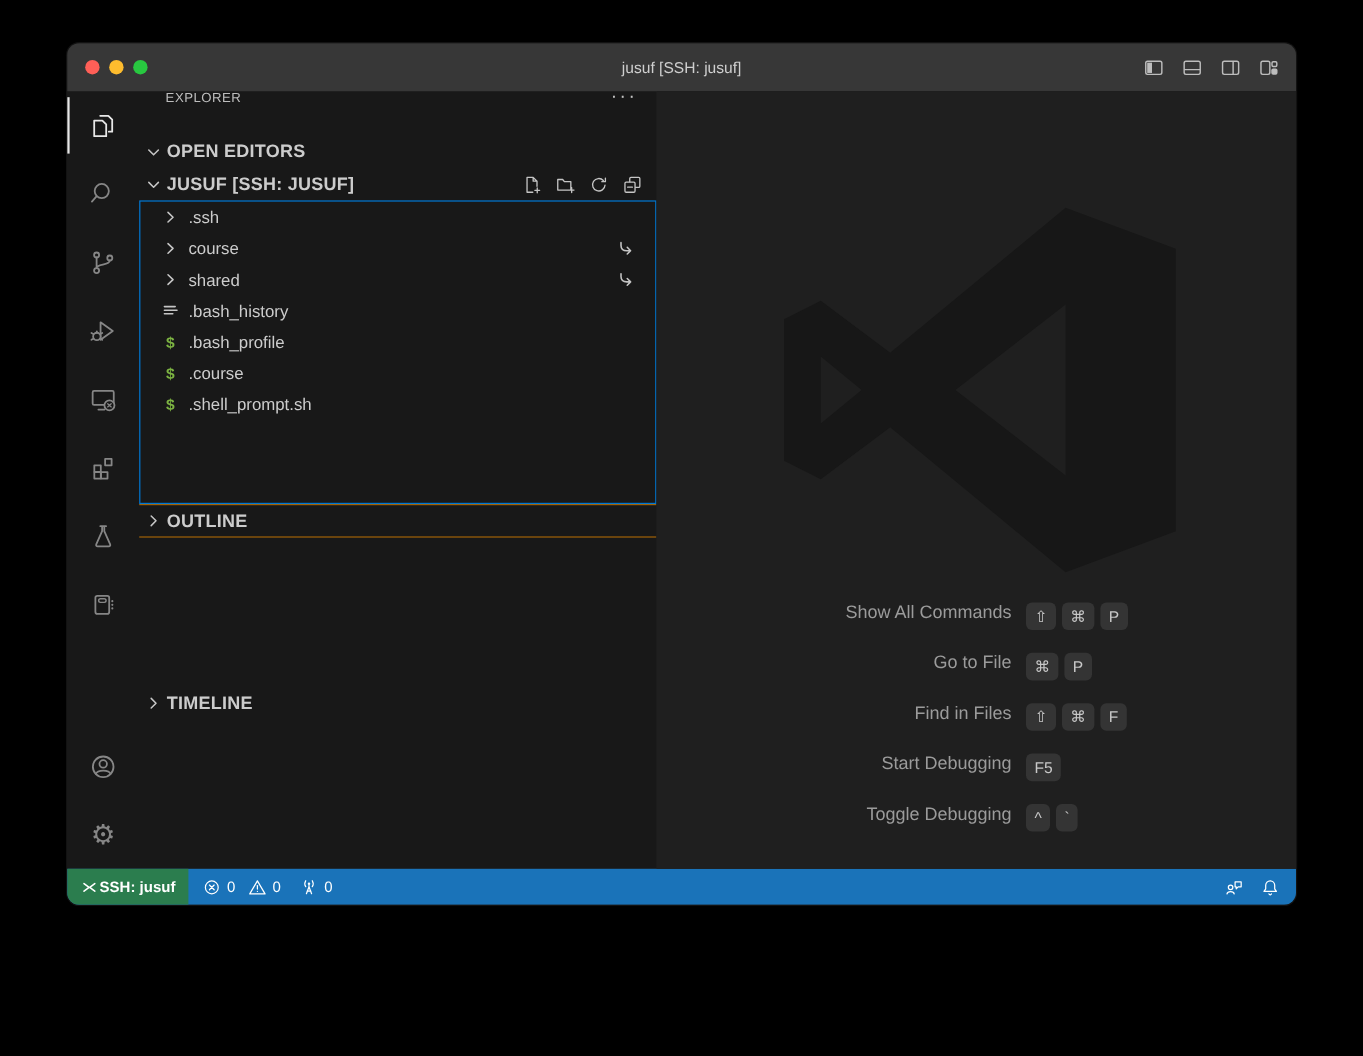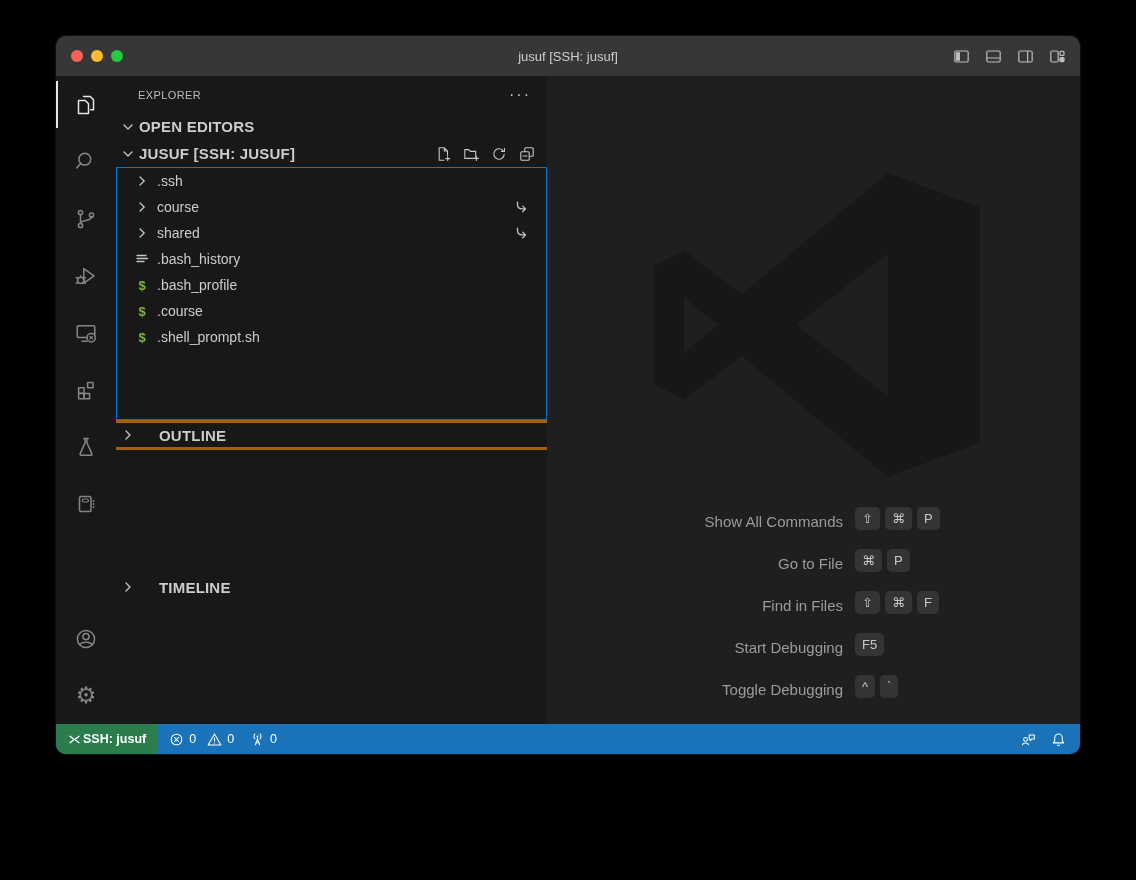--- a/index.html
+++ b/index.html
@@ -29,46 +29,46 @@
   .activitybar { width:60px; flex:0 0 60px; background:var(--panel-bg,#181818); display:flex; flex-direction:column; }
   .acticon { height:57px; display:flex; align-items:center; justify-content:center; color:#868686; position:relative; cursor:pointer; }
   .acticon svg { width:24px; height:24px; stroke:currentColor; fill:none; stroke-width:1.5; stroke-linecap:round; stroke-linejoin:round; }
   .acticon.active { color:#e7e7e7; }
   .acticon.active::before { content:""; position:absolute; left:0; top:5px; bottom:5px; width:2px; background:#e7e7e7; }
   .act-spacer { margin-top:auto; }
   .gear-glyph { font-size:23px; line-height:1; }
 
   
   .sidebar { width:431px; flex:0 0 431px; background:var(--panel-bg,#181818); display:flex; flex-direction:column; color:#cccccc; }
-  .sb-title { height:37px; flex:0 0 37px; display:flex; align-items:center; padding:0 16px 0 22px; }
+  .sb-title { height:37px; flex:0 0 37px; display:flex; padding:0 16px 0 22px; }
   .sb-title-text { font-size:11px; letter-spacing:.4px; color:#bdbdbd; }
   .sb-more { margin-left:auto; color:#c5c5c5; font-size:16px; letter-spacing:2px; cursor:pointer; line-height:10px; }
   .sb-row { height:27px; flex:0 0 27px; display:flex; align-items:center; padding-left:4px; font-size:15px; font-weight:700; letter-spacing:.2px; cursor:pointer; }
   .sb-row .chev { width:16px; height:16px; margin-right:3px; flex:0 0 16px; }
   .chev svg, .sym svg, .ficon svg { width:16px; height:16px; stroke:#c5c5c5; fill:none; stroke-width:1.3; stroke-linecap:round; stroke-linejoin:round; }
   .sec-actions { margin-left:auto; display:flex; gap:12px; padding-right:12px; }
   .sec-actions .abtn { width:16px; height:16px; cursor:pointer; }
   .abtn svg { width:16px; height:16px; stroke:#c5c5c5; fill:none; stroke-width:1.1; stroke-linecap:round; stroke-linejoin:round; }
 
   .tree { flex:1; border:1px solid var(--focus-border,#0078d4); overflow:hidden; }
   .trow { height:26px; display:flex; align-items:center; padding-left:17px; font-size:14px; cursor:pointer; }
   .trow .slot { width:16px; flex:0 0 16px; display:flex; align-items:center; justify-content:center; }
   .trow .fname { margin-left:7px; }
   .shell-glyph { color:var(--shell-green,#7cb342); font-weight:700; font-size:13px; }
   .sym { margin-left:auto; margin-right:17px; }
 
-  .bottom-sec { border-top:3px solid #a16207;gap:20px; }
+  .bottom-sec { border-top:1px solid #a16207; }
   .timeline-sec { flex:1 0 26px; }
 
   
   .editor { flex:1; background:var(--editor-bg,#1f1f1f); position:relative; overflow:hidden; }
   .watermark-logo { position:absolute; left:103px; top:94px; width:340px; height:310px; }
   .watermark-logo path { fill:var(--watermark,#171717); }
   .wm-shortcuts { position:absolute; left:0; top:426px; width:100%; }
-  .wm-row { display:flex; align-items:flex-end; margin-bottom:14px; height:28px; }
+  .wm-row { display:flex; align-items:flex-start; margin-bottom:14px; height:28px; }
   .wm-label { width:296px; text-align:right; color:var(--wm-label,#9b9b9b); font-size:15px; }
   .wm-keys { display:flex; gap:5px; margin-left:12px; }
   .key { min-width:15px; height:23px; line-height:23px; padding:0 7px; text-align:center;
          background:var(--key-bg,#343434); color:#c8c8c8; border-radius:5px; font-size:13px; }
 
   
   .statusbar { height:30px; flex:0 0 30px; background:var(--statusbar-blue,#1a73b9); display:flex; align-items:center; color:#fff; font-size:12.5px; }
   .remote-badge { height:100%; background:var(--remote-green,#2b7d4e); display:flex; align-items:center; gap:1px; padding:0 11px; font-weight:600; cursor:pointer; }
   .sb-item { display:flex; align-items:center; gap:5px; cursor:pointer; }
   .sb-item svg { width:15px; height:15px; stroke:#fff; fill:none; stroke-width:1.1; stroke-linecap:round; stroke-linejoin:round; }

